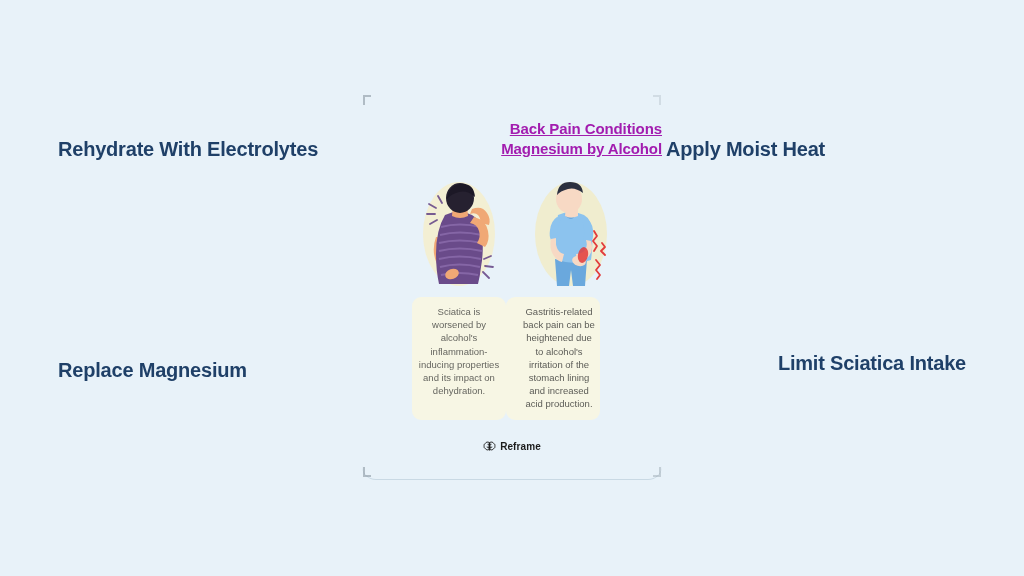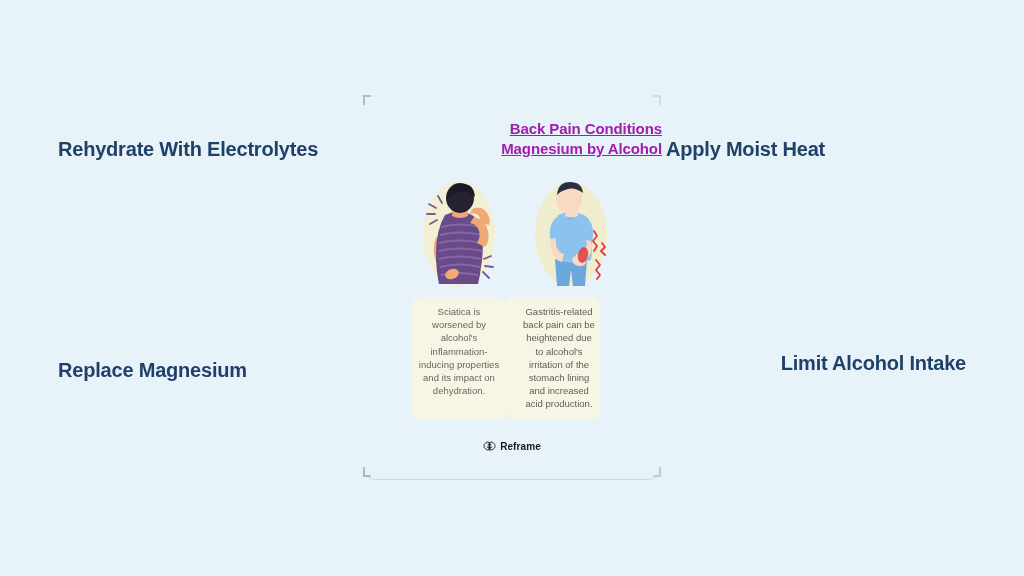--- a/index.html
+++ b/index.html
@@ -131,21 +131,21 @@
   .brand-logo { display: block; }
 </style>
 </head>
 <body>
 
 <div class="stage">
 
   <div class="heading heading-tl">Rehydrate With Electrolytes</div>
   <div class="heading heading-tr">Apply Moist Heat</div>
   <div class="heading heading-bl">Replace Magnesium</div>
-  <div class="heading heading-br">Limit Alcohol Intake</div>
+  <div class="heading heading-br">Limit Sciatica Intake</div>
 
   <div class="card">
 
     <svg class="corner-mark corner-tl" viewBox="0 0 9 11">
       <path d="M1 10 L1 1 L8 1" fill="none" stroke="#6e7c88" stroke-width="2"></path>
     </svg>
     <svg class="corner-mark corner-tr" viewBox="0 0 9 11">
       <path d="M8 10 L8 1 L1 1" fill="none" stroke="#6e7c88" stroke-width="2"></path>
     </svg>
     <svg class="corner-mark corner-bl" viewBox="0 0 9 11">

